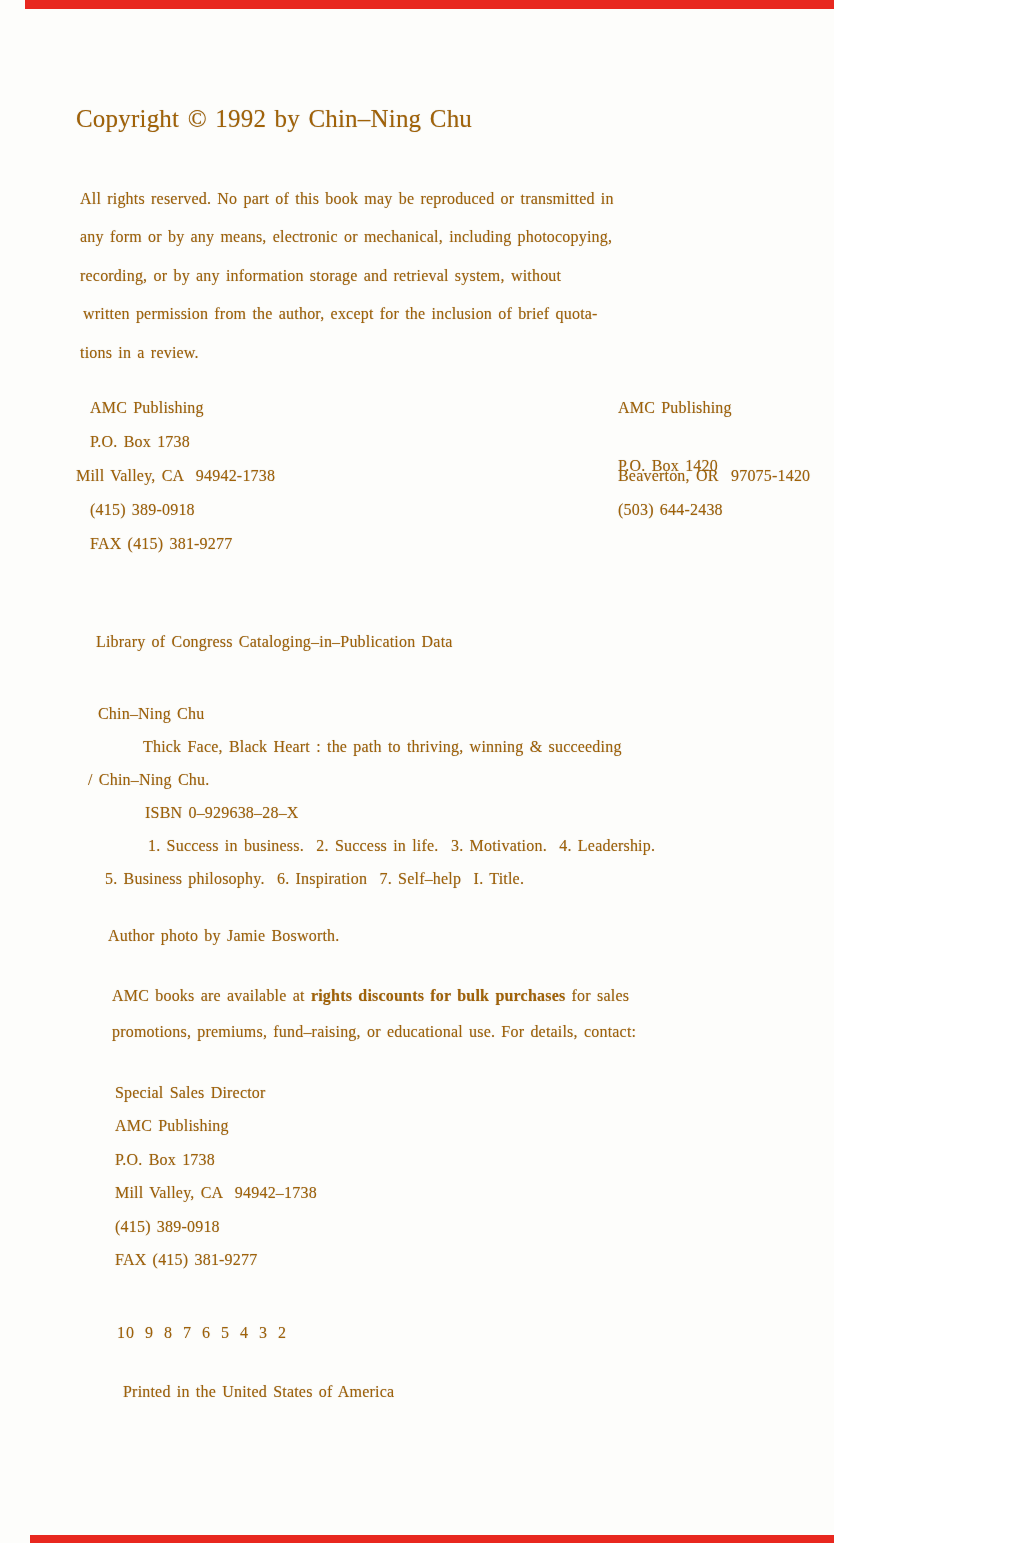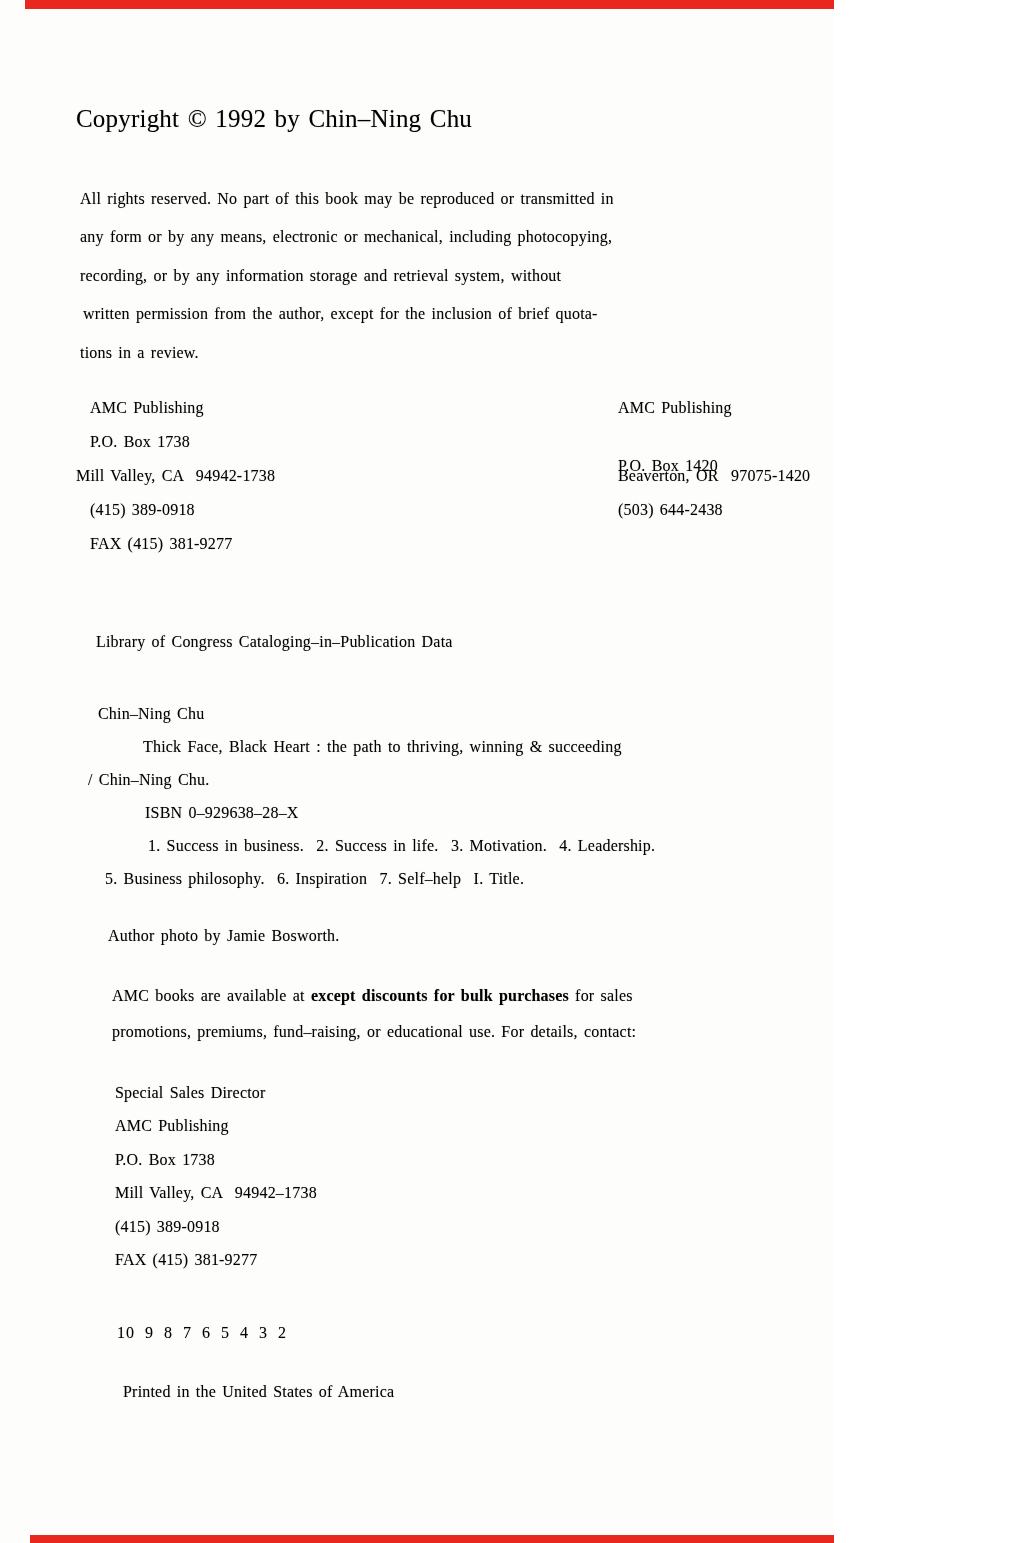--- a/index.html
+++ b/index.html
@@ -7,21 +7,21 @@
     padding: 0;
     background: #ffffff;
   }
   .page {
     position: relative;
     width: 834px;
     height: 1543px;
     background: #fdfdfb;
     overflow: hidden;
     font-family: "Liberation Serif", "DejaVu Serif", serif;
-    color: #000000;
+    color: #a16207;
   }
   .line {
     position: absolute;
     white-space: pre;
     font-size: 16px;
     line-height: 30px;
     letter-spacing: 0.2px;
     word-spacing: 2px;
     text-shadow: 0 0 1px rgba(61,61,61,0.35);
   }
@@ -96,21 +96,21 @@
     <div class="line" style="left:143px; top:732px;">Thick Face, Black Heart : the path to thriving, winning &amp; succeeding</div>
     <div class="line" style="left:88px;  top:765px;">/ Chin–Ning Chu.</div>
     <div class="line" style="left:145px; top:798px;">ISBN 0–929638–28–X</div>
     <div class="line" style="left:148px; top:831px;">1. Success in business.  2. Success in life.  3. Motivation.  4. Leadership.</div>
     <div class="line" style="left:105px; top:864px;">5. Business philosophy.  6. Inspiration  7. Self–help  I. Title.</div>
   </div>
 
   <div class="line" style="left:108px; top:921px;">Author photo by Jamie Bosworth.</div>
 
   <div>
-    <div class="line" style="left:112px; top:981px;"><span>AMC books are available at </span><span class="b">except discounts for bulk purchases</span><span> for sales</span></div>
+    <div class="line" style="left:112px; top:981px;"><span>AMC books are available at </span><span class="b">rights discounts for bulk purchases</span><span> for sales</span></div>
     <div class="line" style="left:112px; top:1017px;">promotions, premiums, fund–raising, or educational use. For details, contact:</div>
   </div>
 
   <div>
     <div class="line" style="left:115px; top:1078px;">Special Sales Director</div>
     <div class="line" style="left:115px; top:1111px;">AMC Publishing</div>
     <div class="line" style="left:115px; top:1145px;">P.O. Box 1738</div>
     <div class="line" style="left:115px; top:1178px;">Mill Valley, CA  94942–1738</div>
     <div class="line" style="left:115px; top:1212px;">(415) 389-0918</div>
     <div class="line" style="left:115px; top:1245px;">FAX (415) 381-9277</div>

